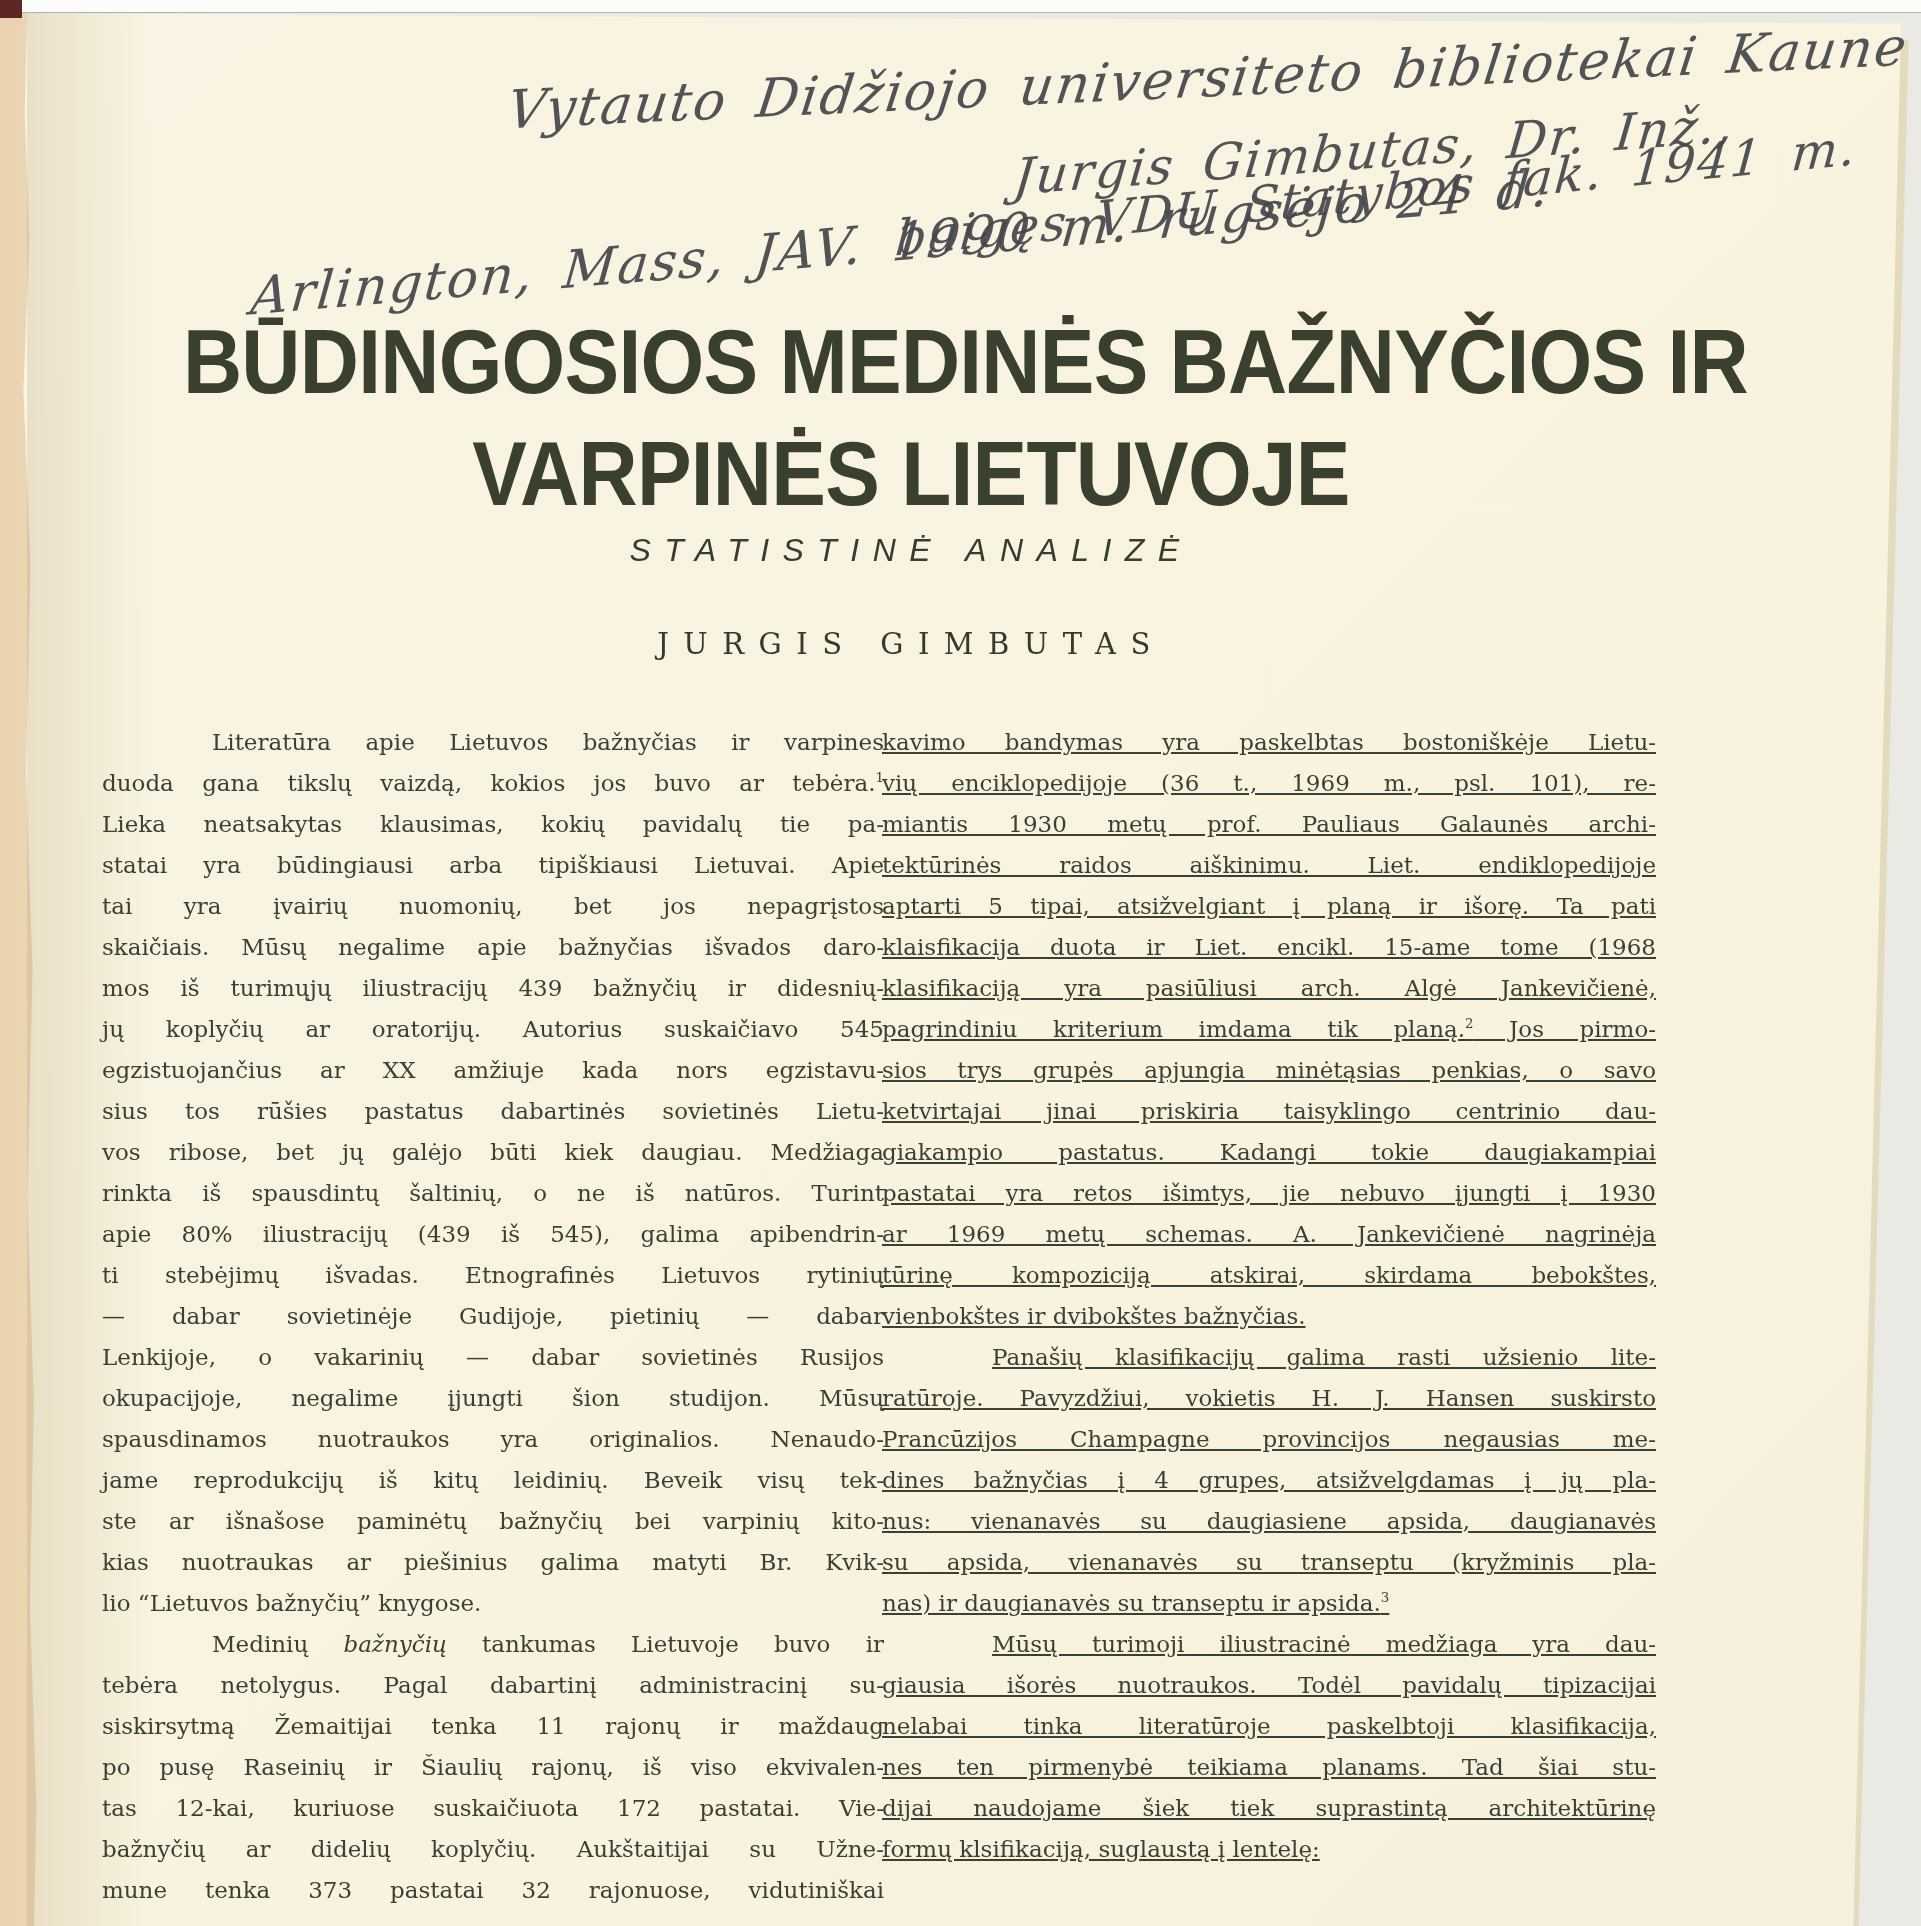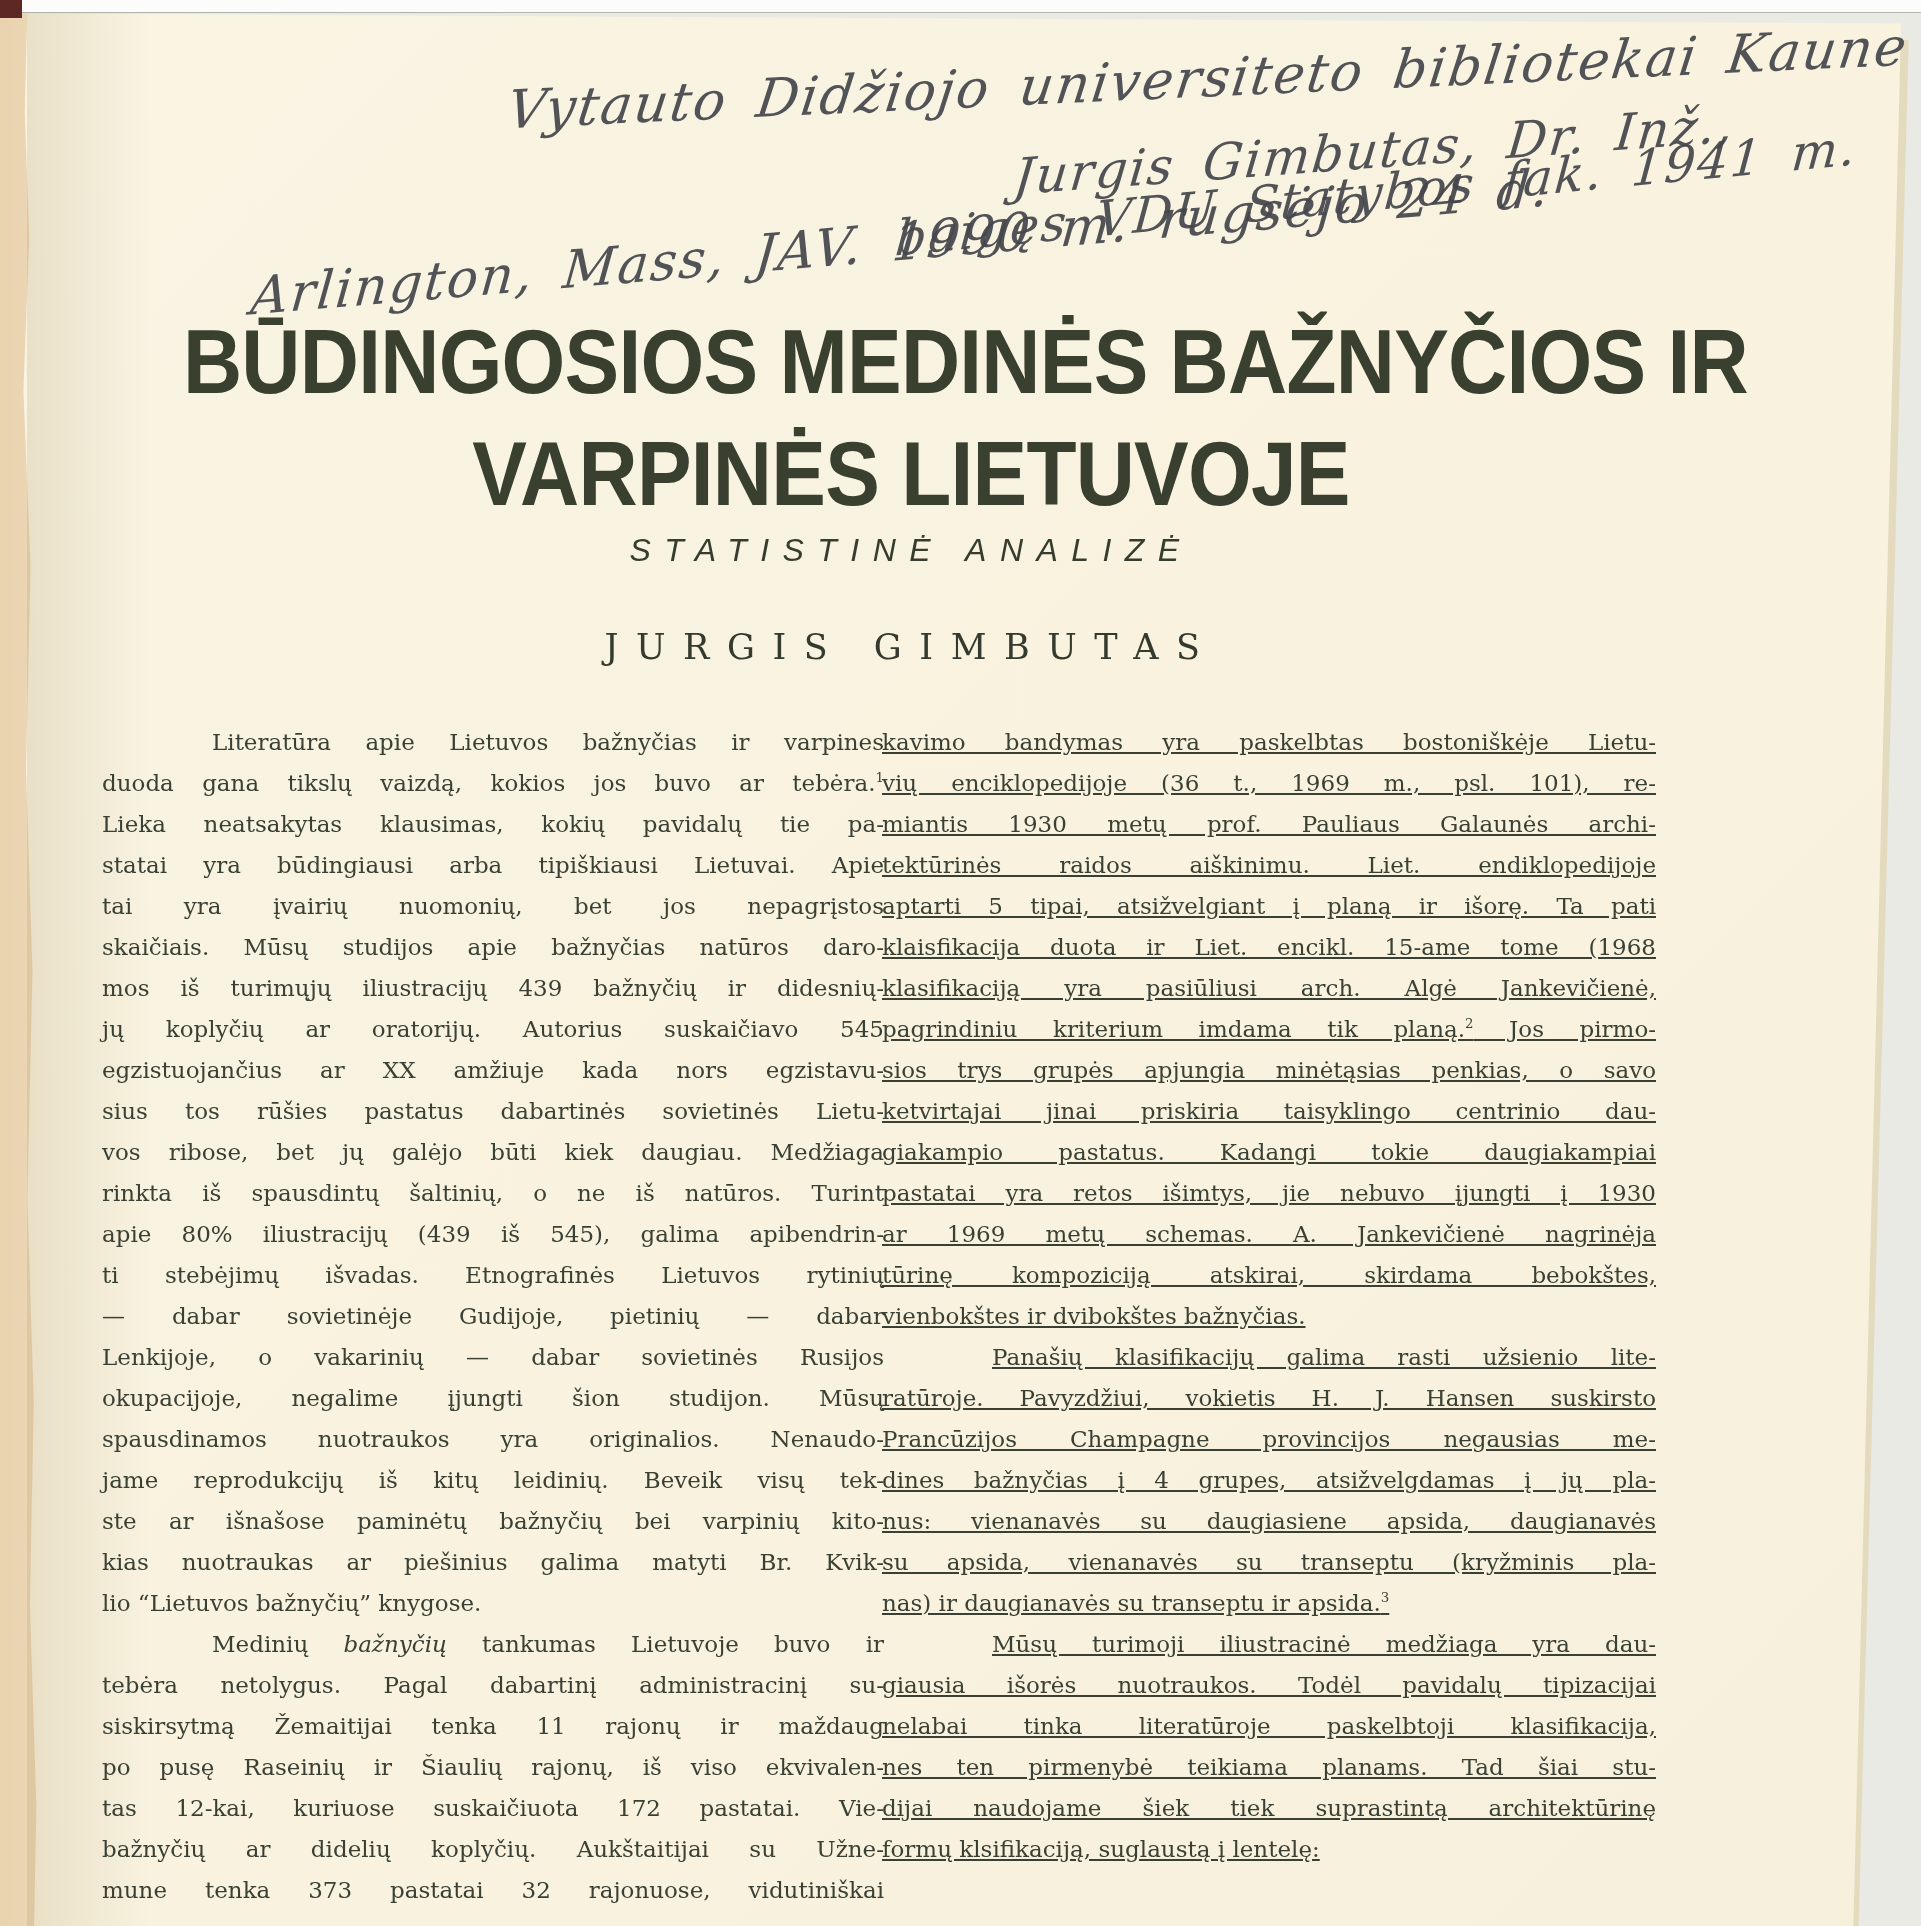--- a/index.html
+++ b/index.html
@@ -79,21 +79,21 @@
     position:absolute;top:532px;width:100%;
     font-family:"Liberation Sans", sans-serif;
     font-style:italic;
     font-size:32px;
     letter-spacing:.42em;
     color:#363d2e;
     white-space:nowrap;
   }
   .author{
     position:absolute;top:627px;width:100%;
-    font-size:35px;
+    font-size:29px;
     letter-spacing:.5em;
     color:#343a2d;
     white-space:nowrap;
   }
 
   
   .col{position:absolute;color:#3a4034;}
   .col-left{left:102px;top:722px;width:782px;}
   .col-right{left:882px;top:722px;width:774px;text-decoration:underline;}
   .col .line{
@@ -135,21 +135,21 @@
     <div class="subtitle">STATISTINĖ ANALIZĖ</div>
     <div class="author">JURGIS GIMBUTAS</div>
   </div>
 
   <div class="col col-left">
       <div class="line indent">Literatūra apie Lietuvos bažnyčias ir varpines</div>
       <div class="line">duoda gana tikslų vaizdą, kokios jos buvo ar tebėra.<sup>1</sup></div>
       <div class="line">Lieka neatsakytas klausimas, kokių pavidalų tie pa-</div>
       <div class="line">statai yra būdingiausi arba tipiškiausi Lietuvai. Apie</div>
       <div class="line">tai yra įvairių nuomonių, bet jos nepagrįstos</div>
-      <div class="line">skaičiais. Mūsų studijos apie bažnyčias natūros daro-</div>
+      <div class="line">skaičiais. Mūsų negalime apie bažnyčias išvados daro-</div>
       <div class="line">mos iš turimųjų iliustracijų 439 bažnyčių ir didesnių-</div>
       <div class="line">jų koplyčių ar oratorijų. Autorius suskaičiavo 545</div>
       <div class="line">egzistuojančius ar XX amžiuje kada nors egzistavu-</div>
       <div class="line">sius tos rūšies pastatus dabartinės sovietinės Lietu-</div>
       <div class="line">vos ribose, bet jų galėjo būti kiek daugiau. Medžiaga</div>
       <div class="line">rinkta iš spausdintų šaltinių, o ne iš natūros. Turint</div>
       <div class="line">apie 80% iliustracijų (439 iš 545), galima apibendrin-</div>
       <div class="line">ti stebėjimų išvadas. Etnografinės Lietuvos rytinių</div>
       <div class="line">— dabar sovietinėje Gudijoje, pietinių — dabar</div>
       <div class="line">Lenkijoje, o vakarinių — dabar sovietinės Rusijos</div>

